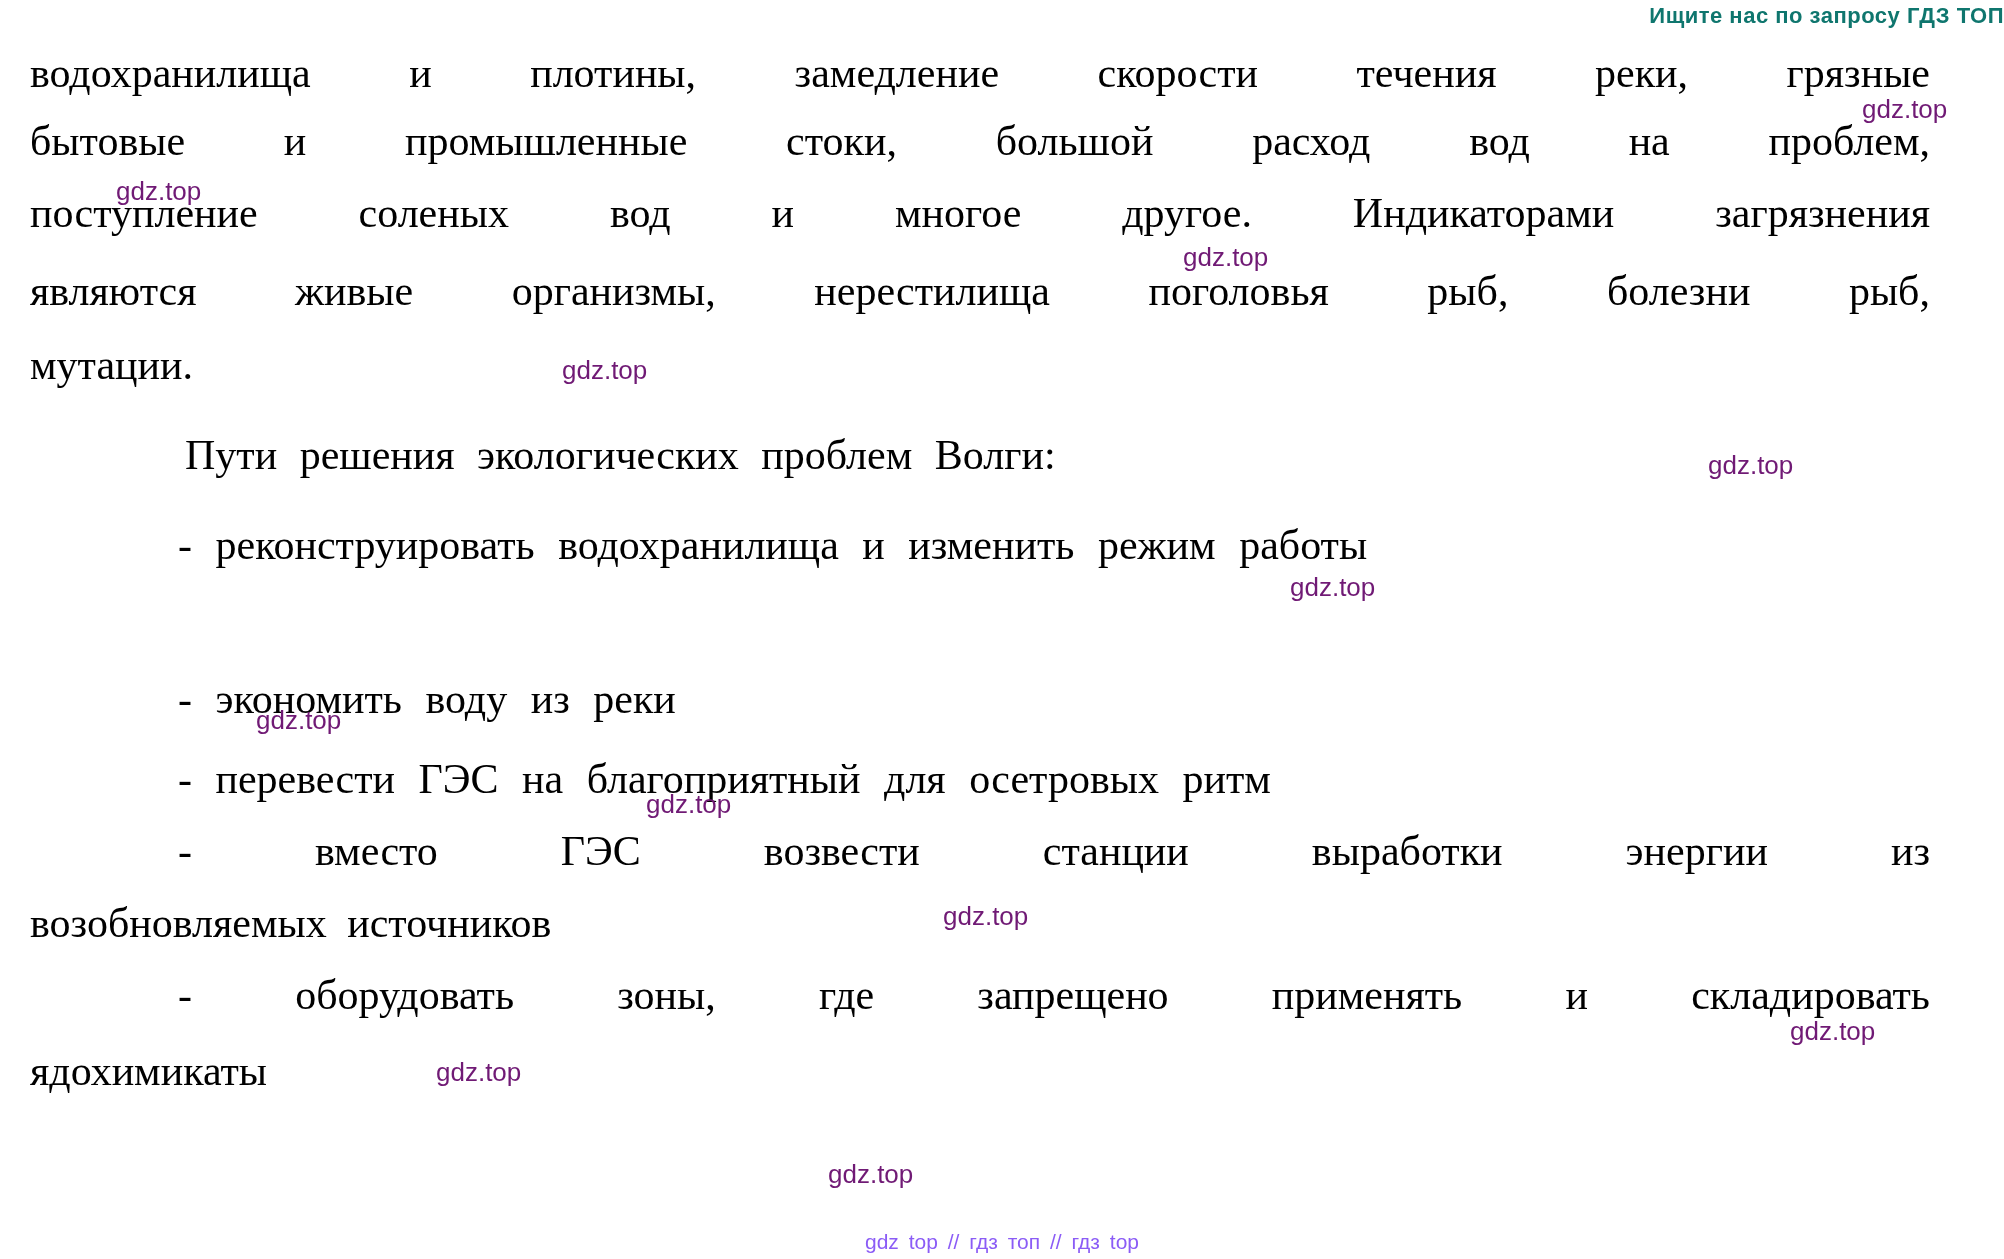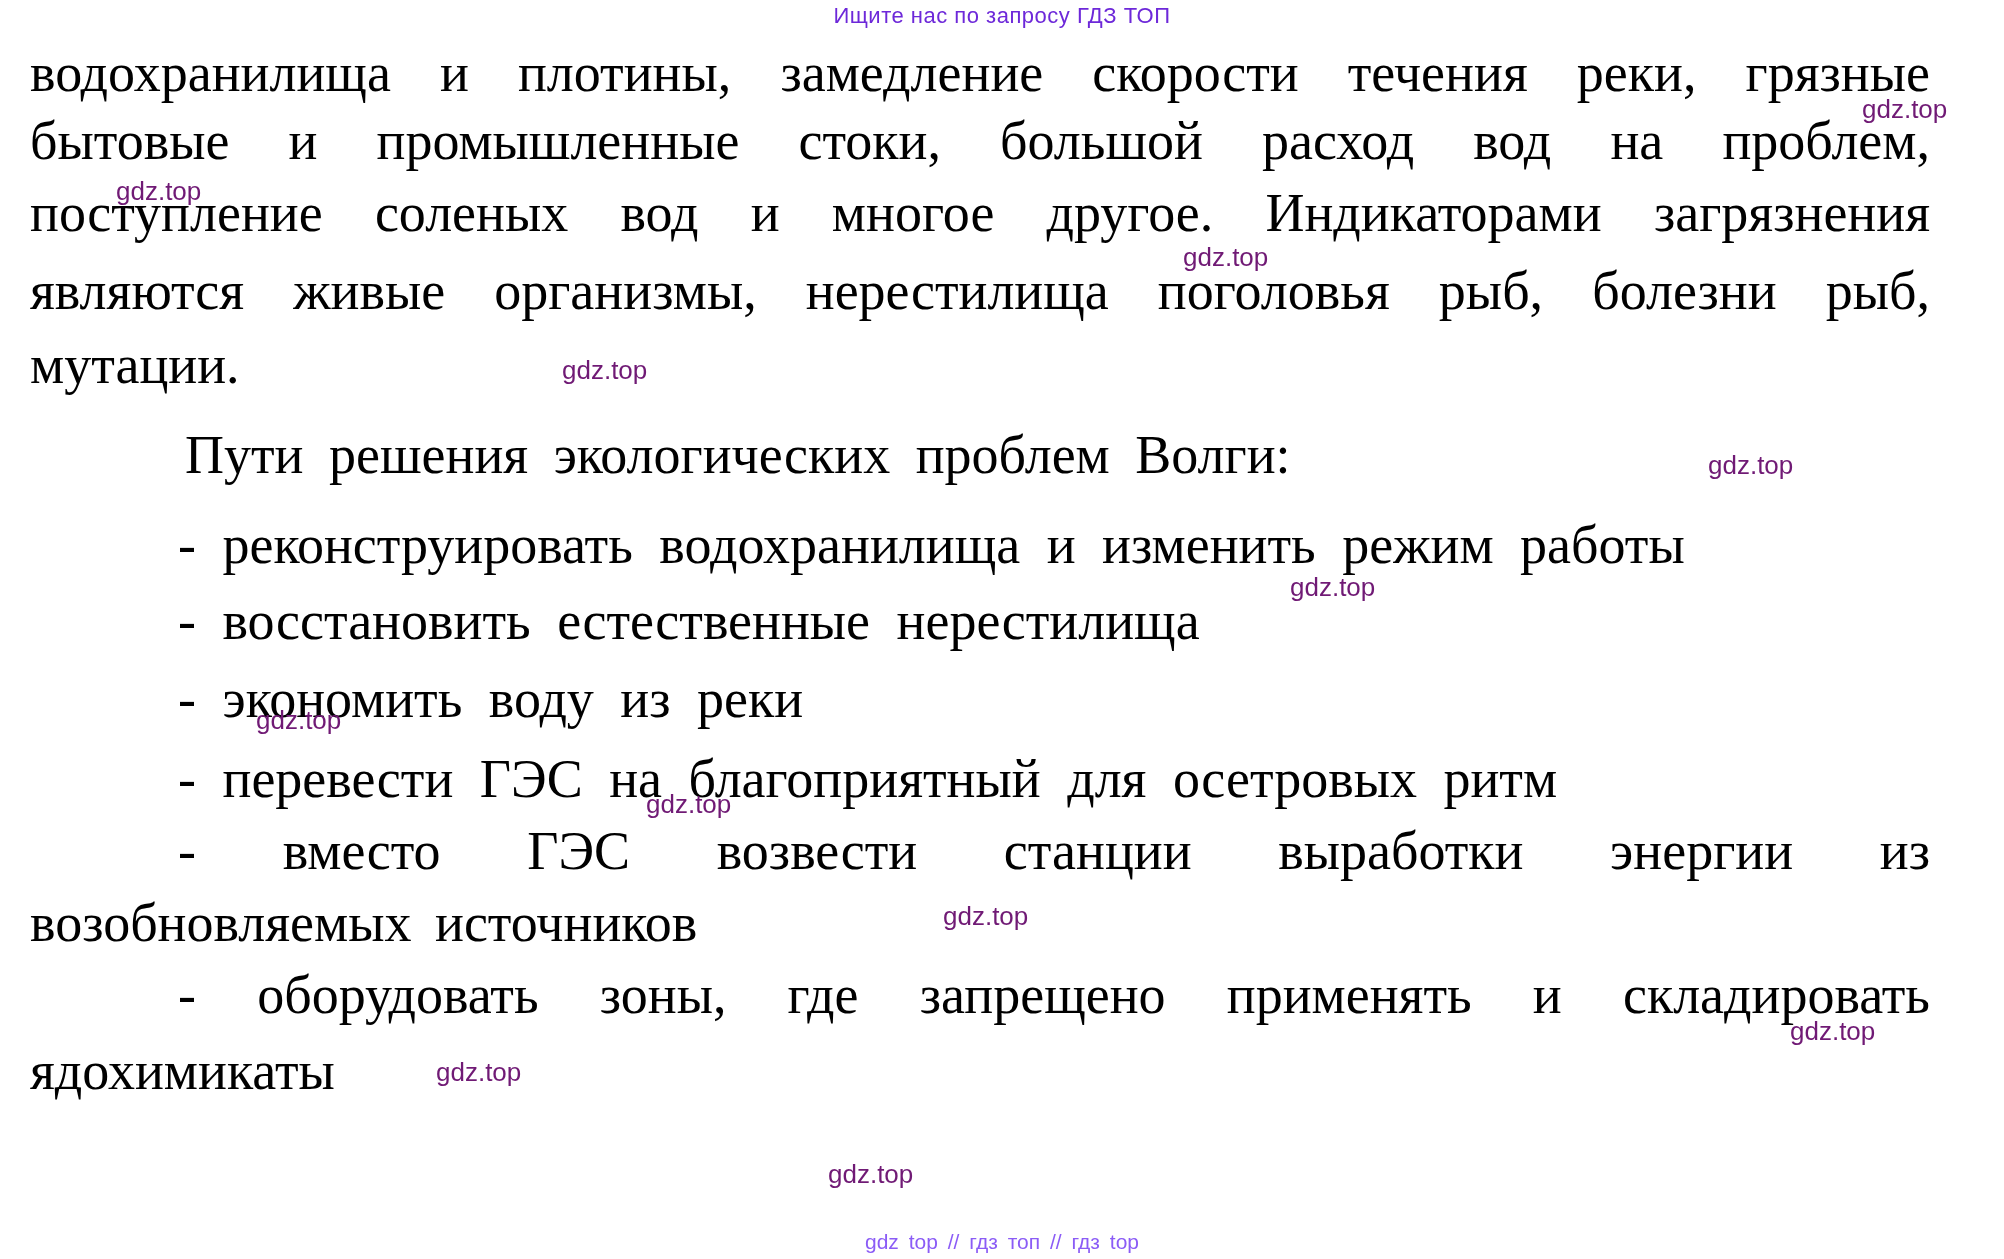--- a/index.html
+++ b/index.html
@@ -14,29 +14,30 @@
     background: #ffffff;
     overflow: hidden;
     font-family: "Liberation Serif", "DejaVu Serif", serif;
     color: #000000;
   }
   .promo {
     position: absolute;
     top: 3px;
     left: 0;
     right: 0;
-    text-align: center;
+    text-align: right;
     font-family: "Liberation Sans", "DejaVu Sans", sans-serif;
     font-size: 22px;
-    color: #6d28d9;
+    color: #0f766e;
     letter-spacing: 0.5px;
+    font-weight: bold;
   }
   .tline {
     position: absolute;
-    font-size: 54px;
+    font-size: 42px;
     line-height: 58px;
     white-space: nowrap;
   }
   .wide {
     left: 30px;
     width: 1900px;
     box-sizing: border-box;
     white-space: normal;
   }
   .just {
@@ -87,21 +88,20 @@
 
   <div class="tline wide just" style="top:44px">водохранилища и плотины, замедление скорости течения реки, грязные</div>
   <div class="tline wide just" style="top:112px">бытовые и промышленные стоки, большой расход вод на проблем,</div>
   <div class="tline wide just" style="top:184px">поступление соленых вод и многое другое. Индикаторами загрязнения</div>
   <div class="tline wide just" style="top:262px">являются живые организмы, нерестилища поголовья рыб, болезни рыб,</div>
   <div class="tline cont" style="top:336px">мутации.</div>
 
   <div class="tline head" style="top:426px">Пути решения экологических проблем Волги:</div>
 
   <div class="tline bullet" style="top:516px">- реконструировать водохранилища и изменить режим работы</div>
-  <div class="tline bullet" style="top:592px">- восстановить естественные нерестилища</div>
   <div class="tline bullet" style="top:670px">- экономить воду из реки</div>
   <div class="tline bullet" style="top:750px">- перевести ГЭС на благоприятный для осетровых ритм</div>
   <div class="tline wide just indent-just" style="top:822px">- вместо ГЭС возвести станции выработки энергии из</div>
   <div class="tline cont" style="top:894px">возобновляемых источников</div>
   <div class="tline wide just indent-just" style="top:966px">- оборудовать зоны, где запрещено применять и складировать</div>
   <div class="tline cont" style="top:1042px">ядохимикаты</div>
 
   <span class="wm" style="left:1862px; top:94px">gdz.top</span>
   <span class="wm" style="left:116px;  top:176px">gdz.top</span>
   <span class="wm" style="left:1183px; top:242px">gdz.top</span>

